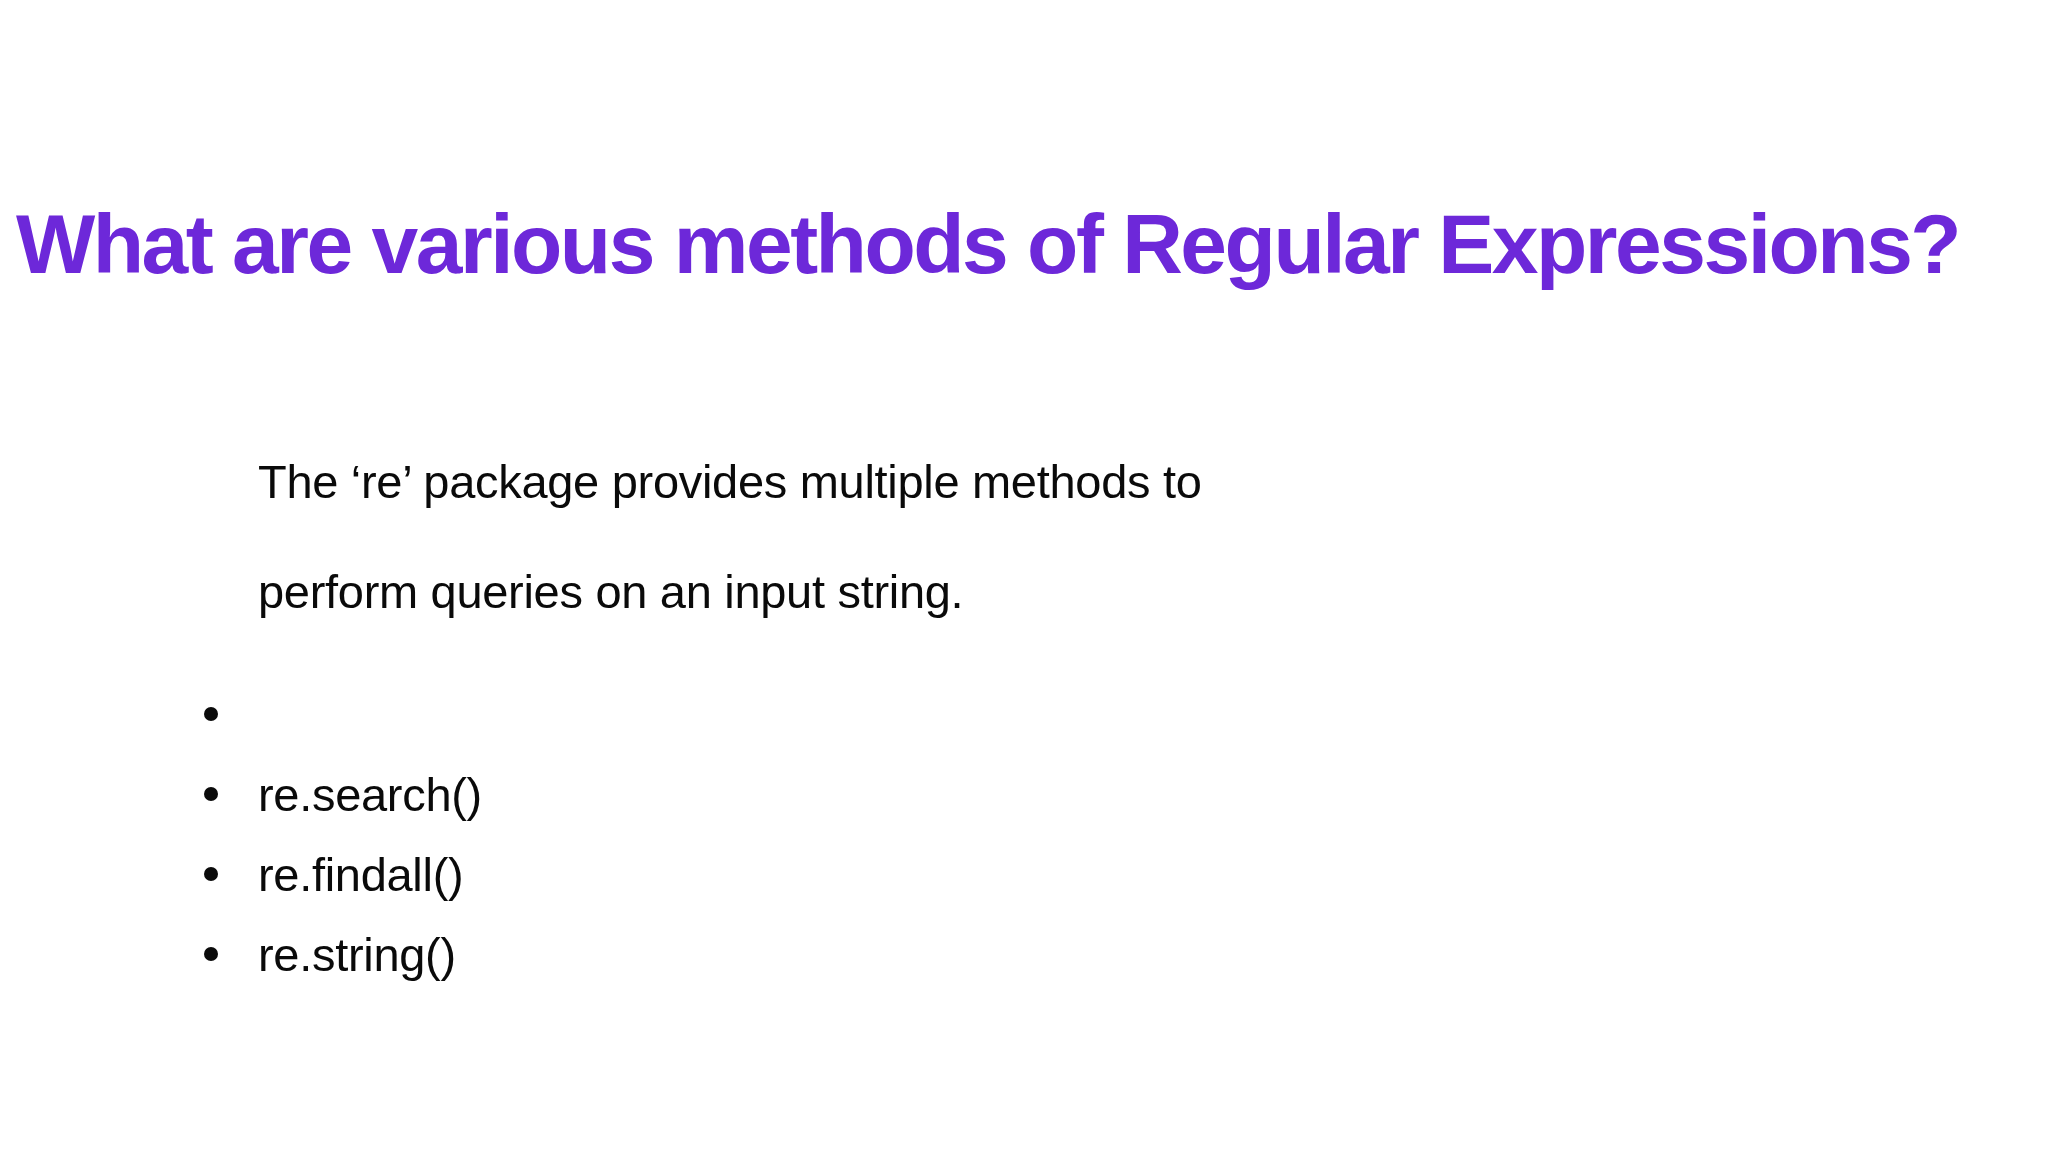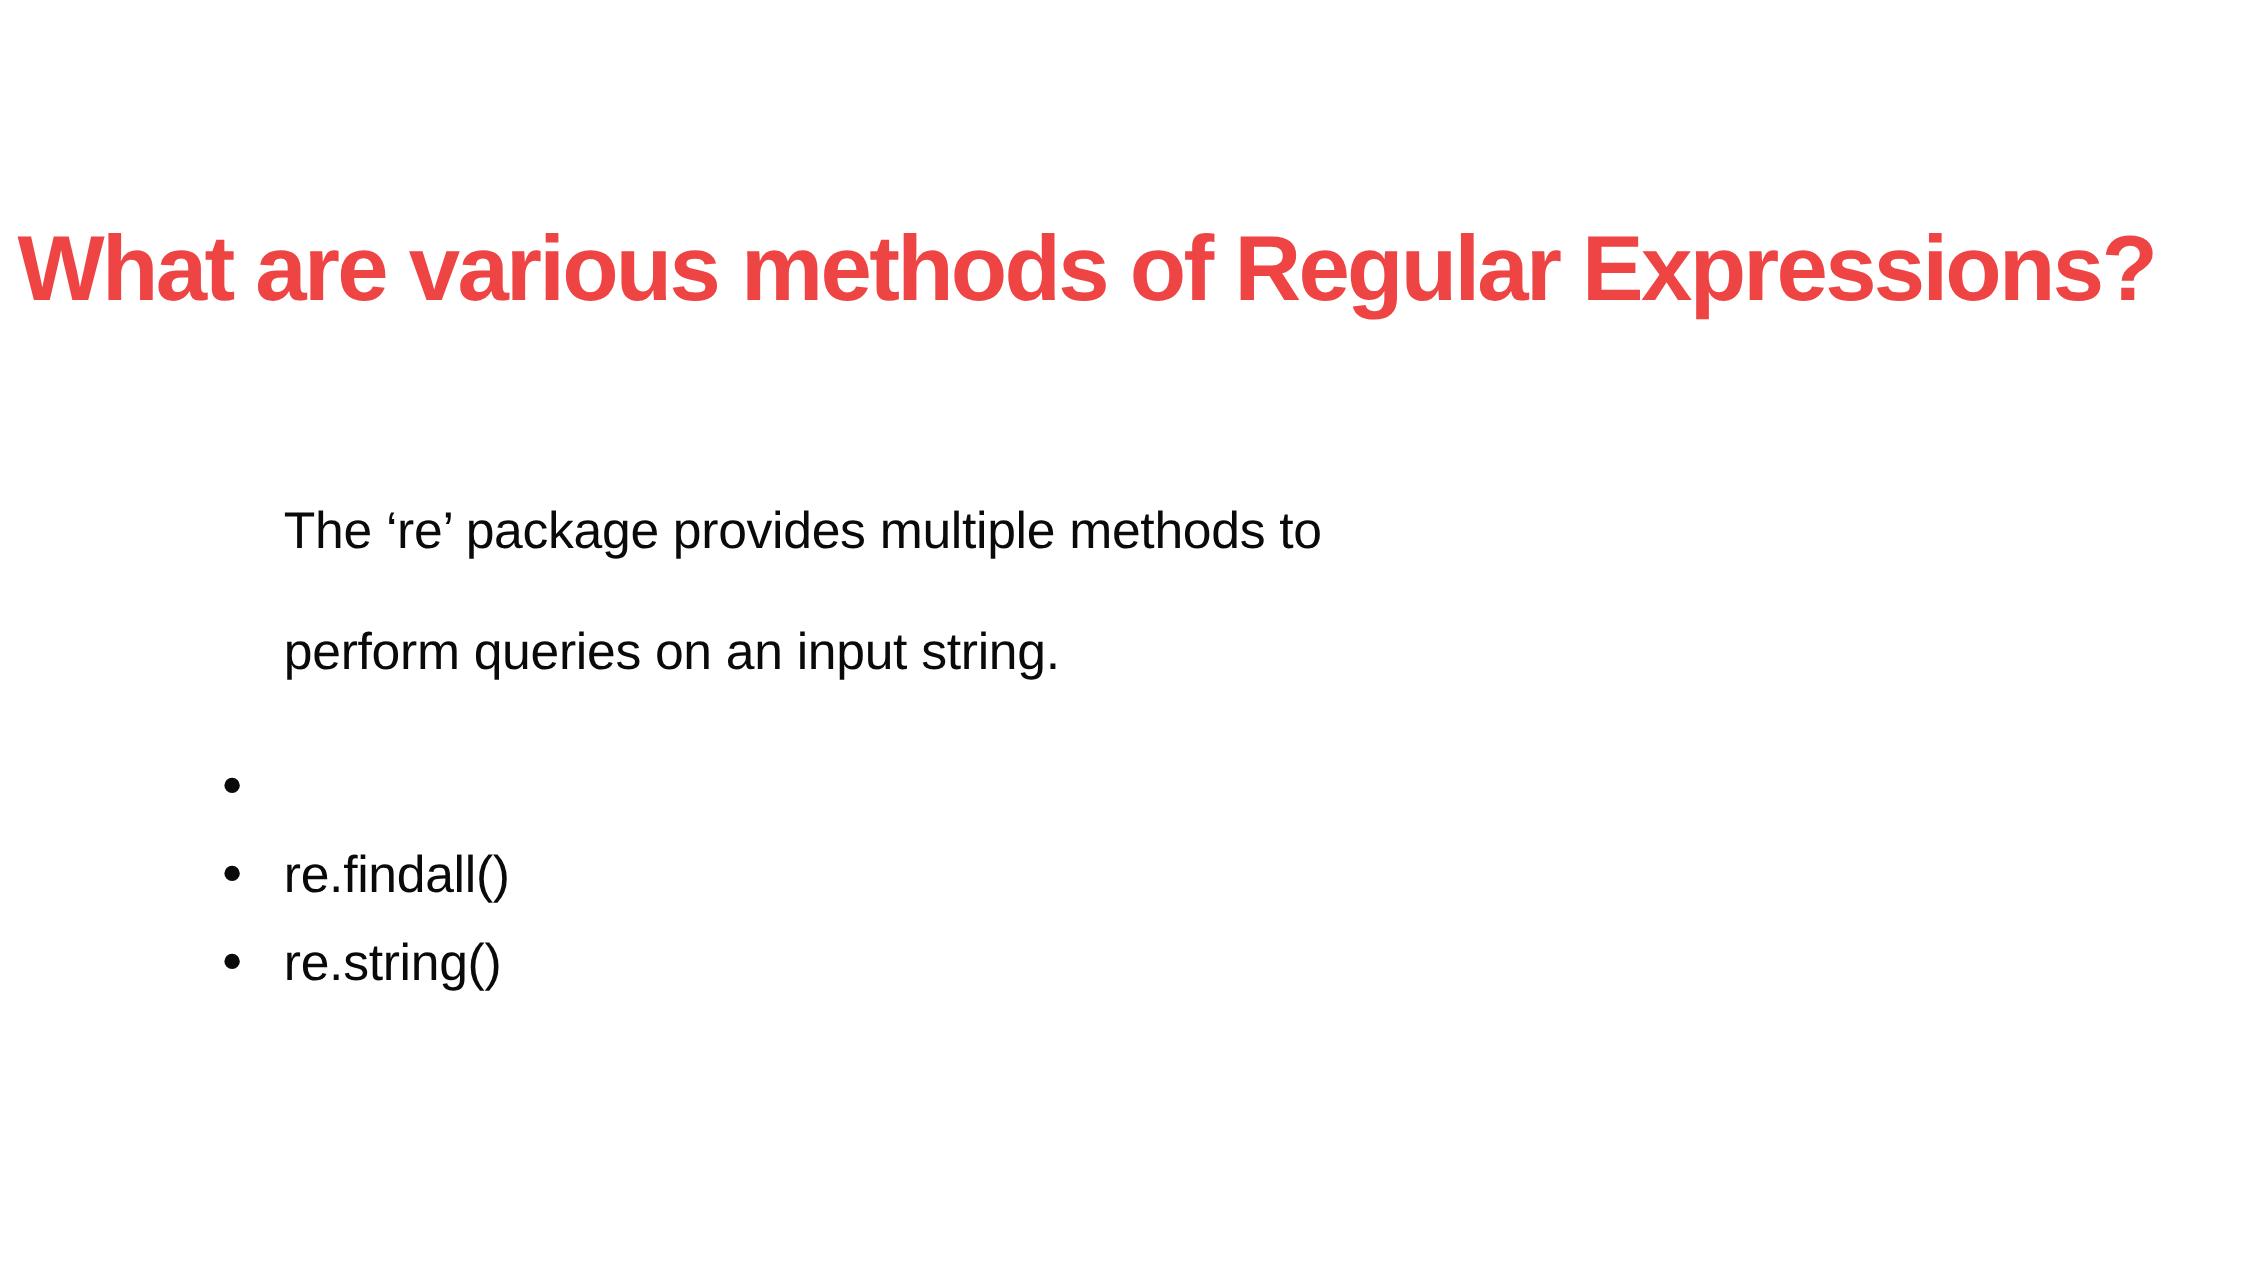--- a/index.html
+++ b/index.html
@@ -19,21 +19,21 @@
   .slide-title {
     position: absolute;
     left: 16px;
     top: 138px;
     width: 2020px;
     font-size: 84px;
     line-height: 100px;
     font-weight: 700;
     letter-spacing: -2.5px;
     white-space: nowrap;
-    color: #ef4444;
+    color: #6d28d9;
   }
   .content {
     position: absolute;
     left: 204px;
     top: 400px;
   }
   .para {
     margin-left: 54px;
     font-size: 47px;
     line-height: 70px;
@@ -79,20 +79,24 @@
       <span class="para-line">The ‘re’ package provides multiple methods to</span>
       <span class="para-line">perform queries on an input string.</span>
     </p>
 
     <div class="bullet-list">
 
       <div class="bullet-item">
         <span class="bullet-dot"></span>
       </div>
 
+      <div class="bullet-item">
+        <span class="bullet-dot"></span>
+        <span class="bullet-label">re.search()</span>
+      </div>
 
       <div class="bullet-item">
         <span class="bullet-dot"></span>
         <span class="bullet-label">re.findall()</span>
       </div>
 
 
 
       <div class="bullet-item">
         <span class="bullet-dot"></span>

